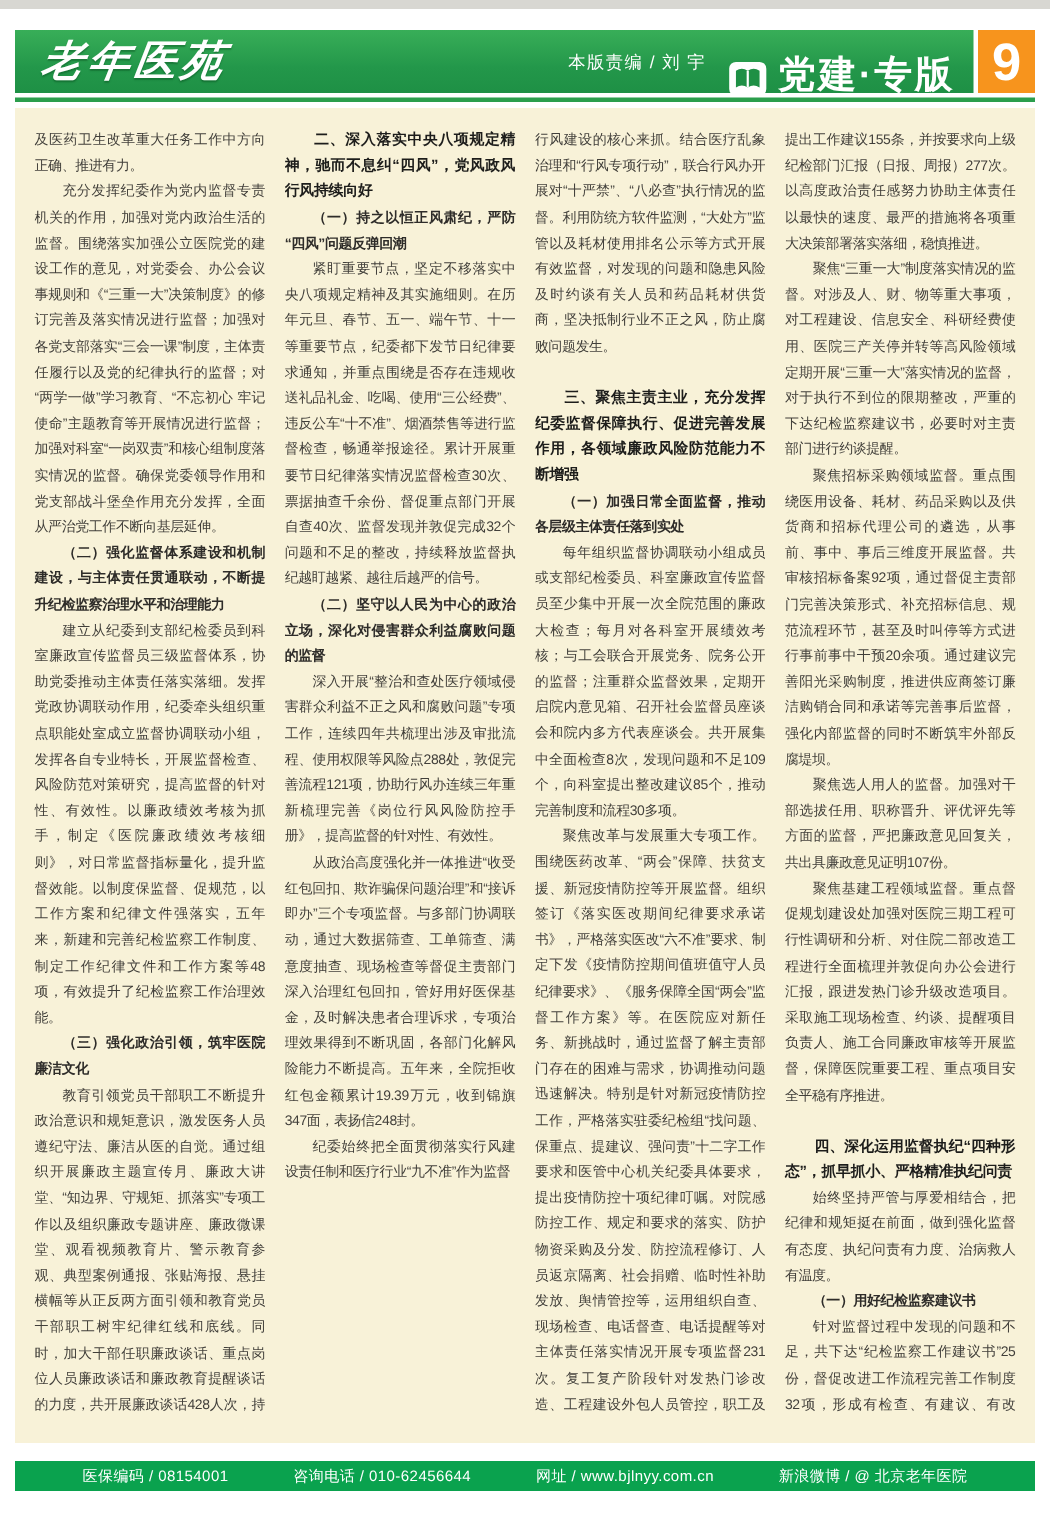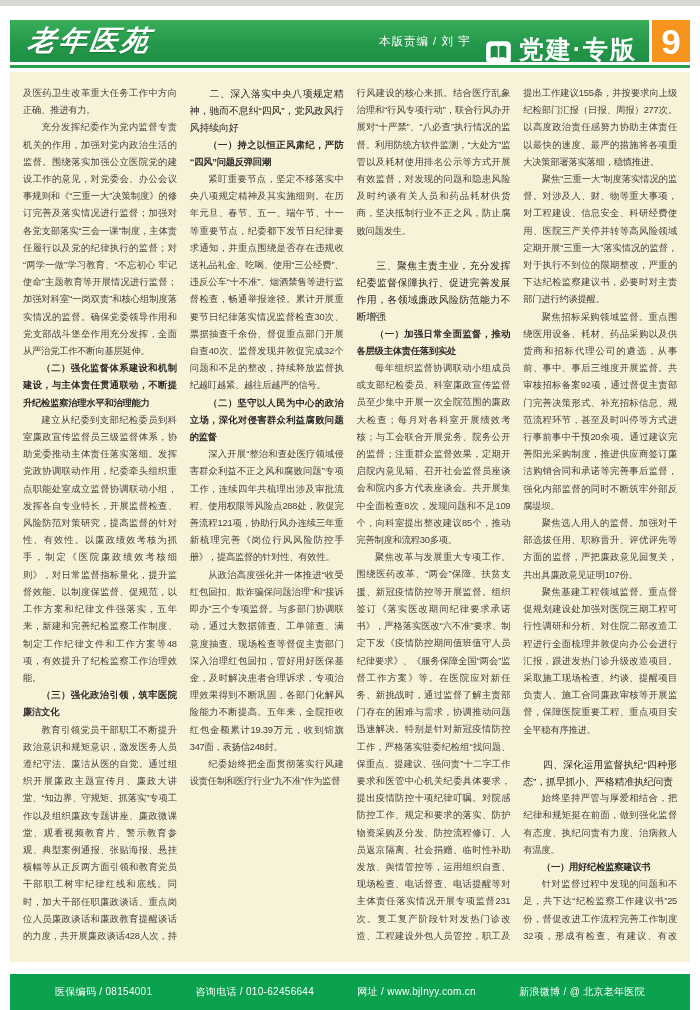--- a/index.html
+++ b/index.html
@@ -44,28 +44,28 @@
     display:grid;grid-template-columns:repeat(4,1fr);column-gap:13px;
   }
   .col{
     font-size:9.3px;line-height:17.2px;letter-spacing:-0.25px;
     color:#413f3a;text-align:justify;overflow:hidden;
   }
   .col p{margin:0;}
   .p,.sub,.h{text-indent:2em;}
   .pc{text-indent:0;}
   .h{
-    font-weight:400;color:#1d1d1b;font-size:9.9px;letter-spacing:-0.1px;
+    font-weight:700;color:#1d1d1b;font-size:9.9px;letter-spacing:-0.1px;
   }
   .h:not(:first-child){margin-top:17px;}
   .sub{font-weight:700;color:#2e2c29;}
 
   
   .footer-bar{
-    margin:12px 10px 0 10px;height:36px;background:#0aa24e;
+    margin:12px 10px 0 10px;height:20px;background:#0aa24e;
     display:flex;align-items:center;justify-content:space-between;
     padding:0 45px;color:#fff;font-size:10px;letter-spacing:.3px;
   }
 </style>
 </head>
 <body>
 
 <div class="top-strip"></div>
 
 <div class="sheet">

